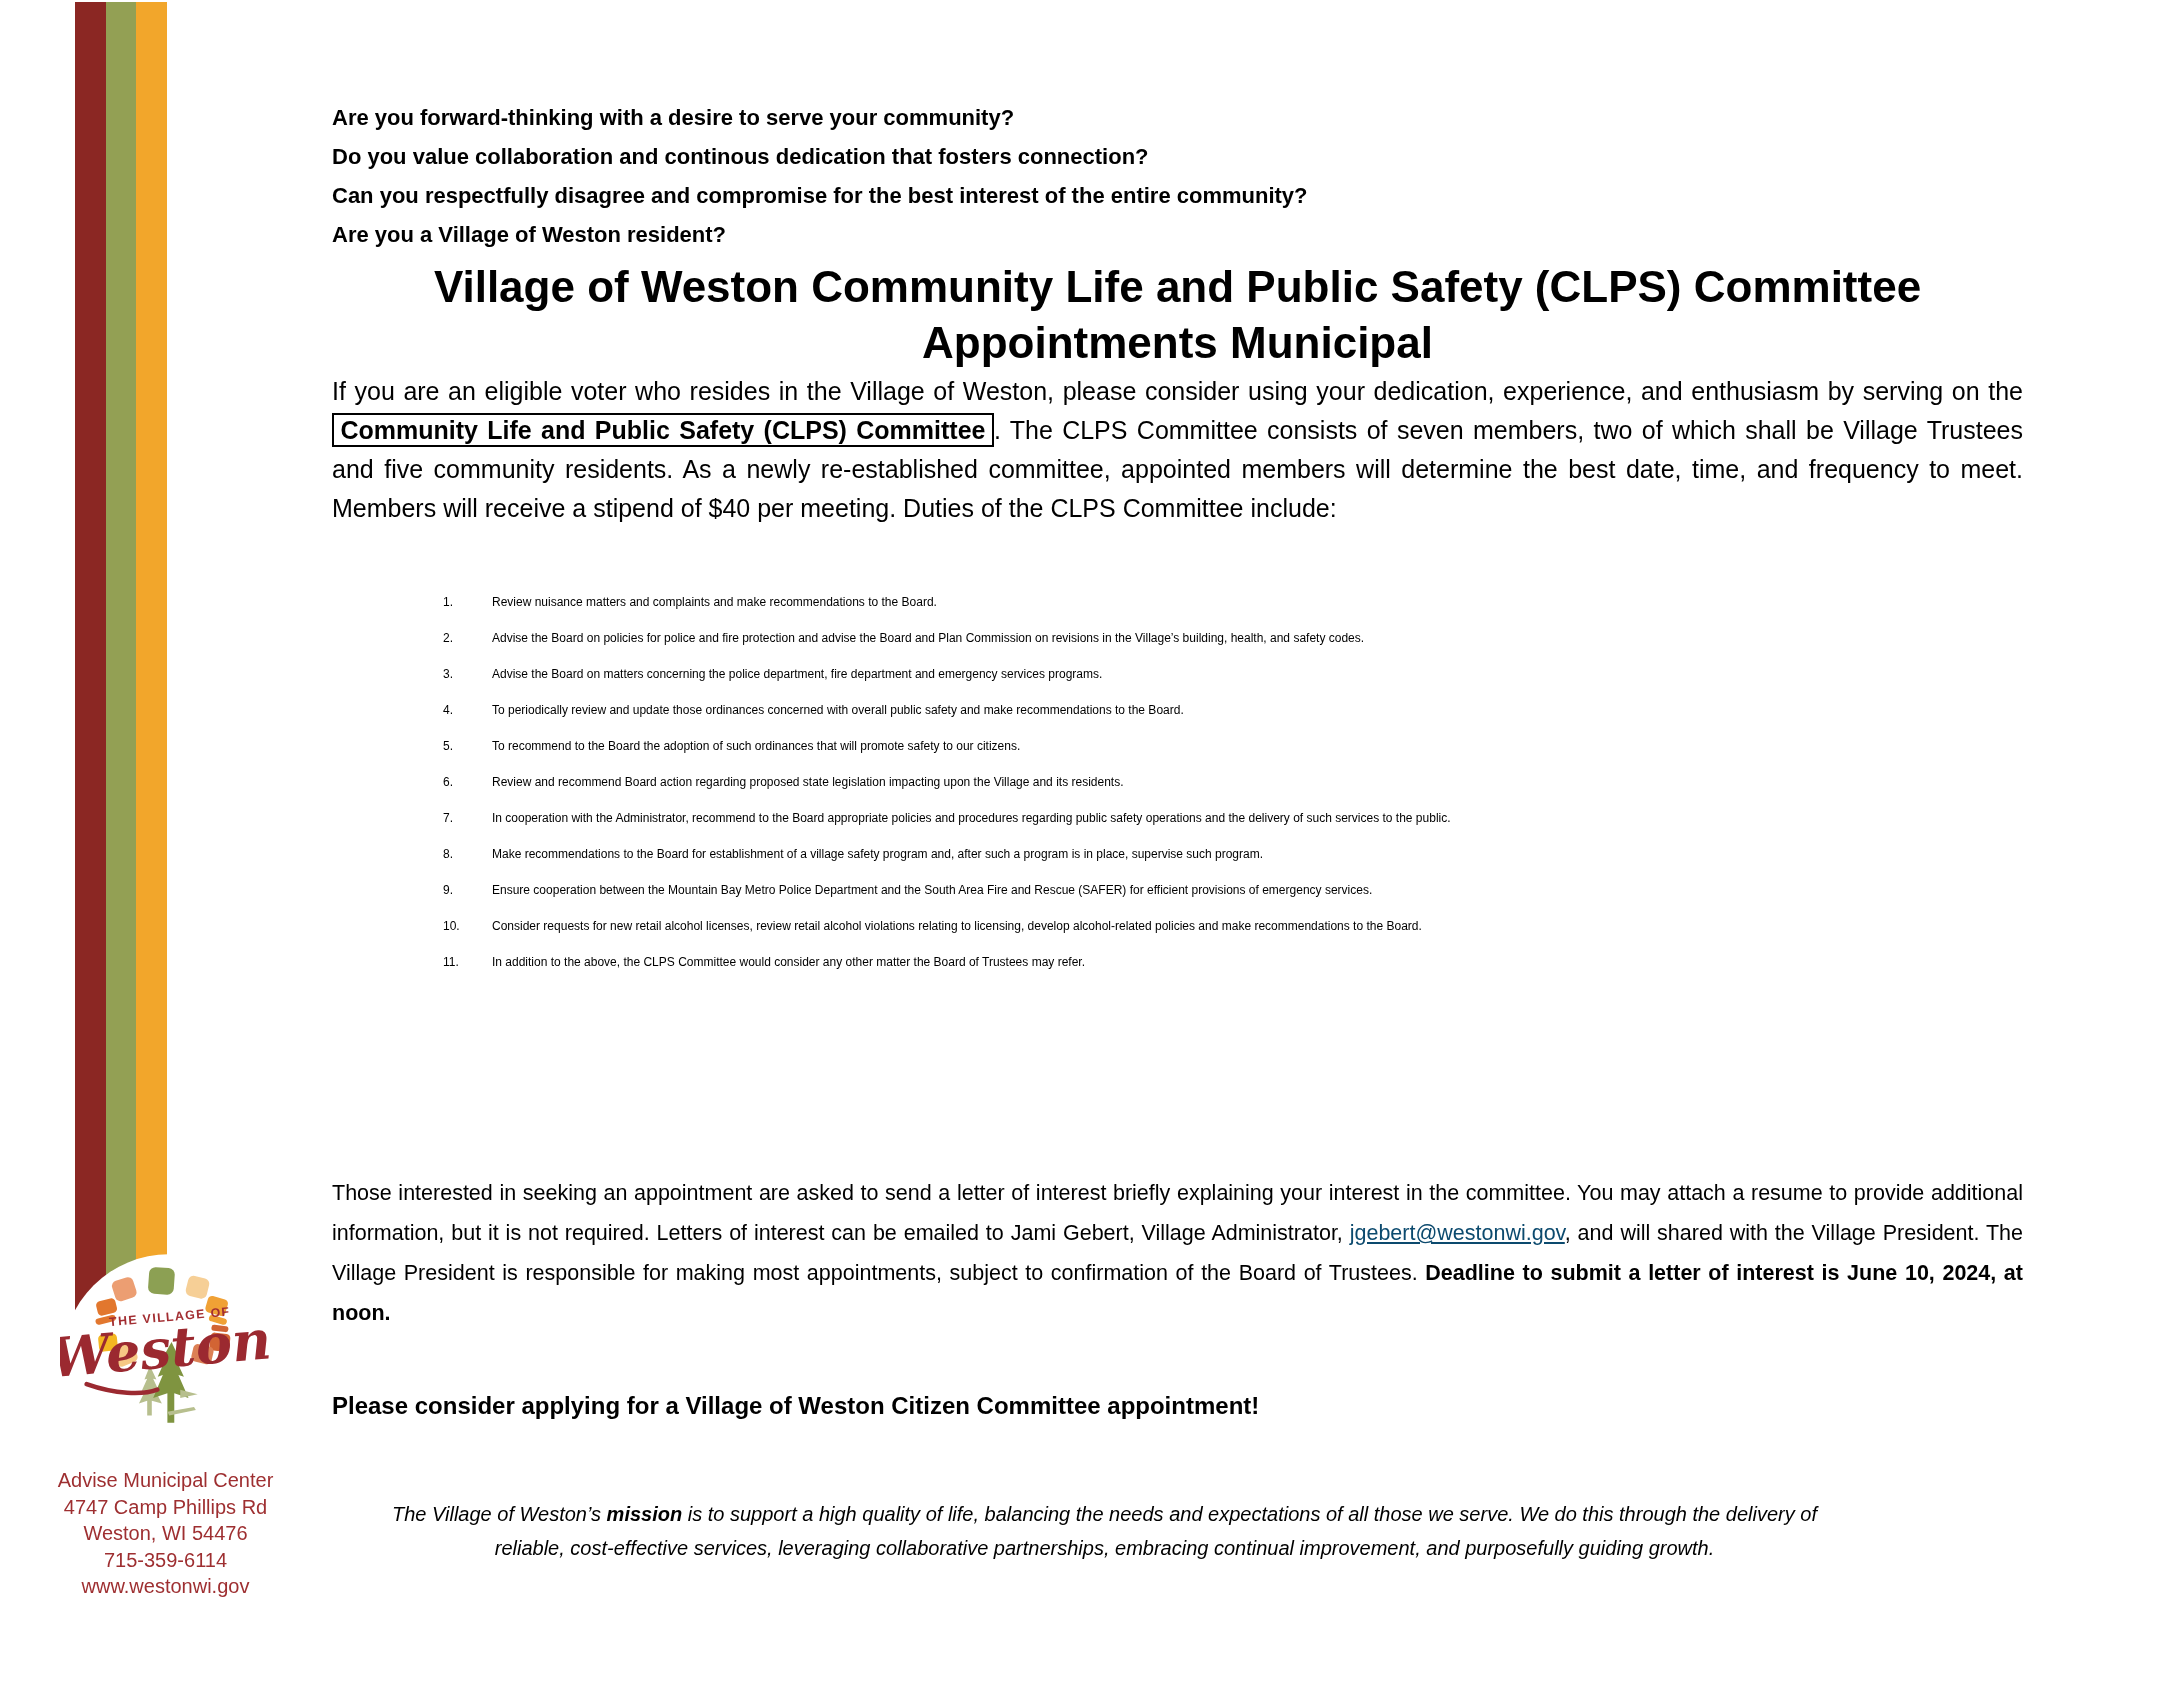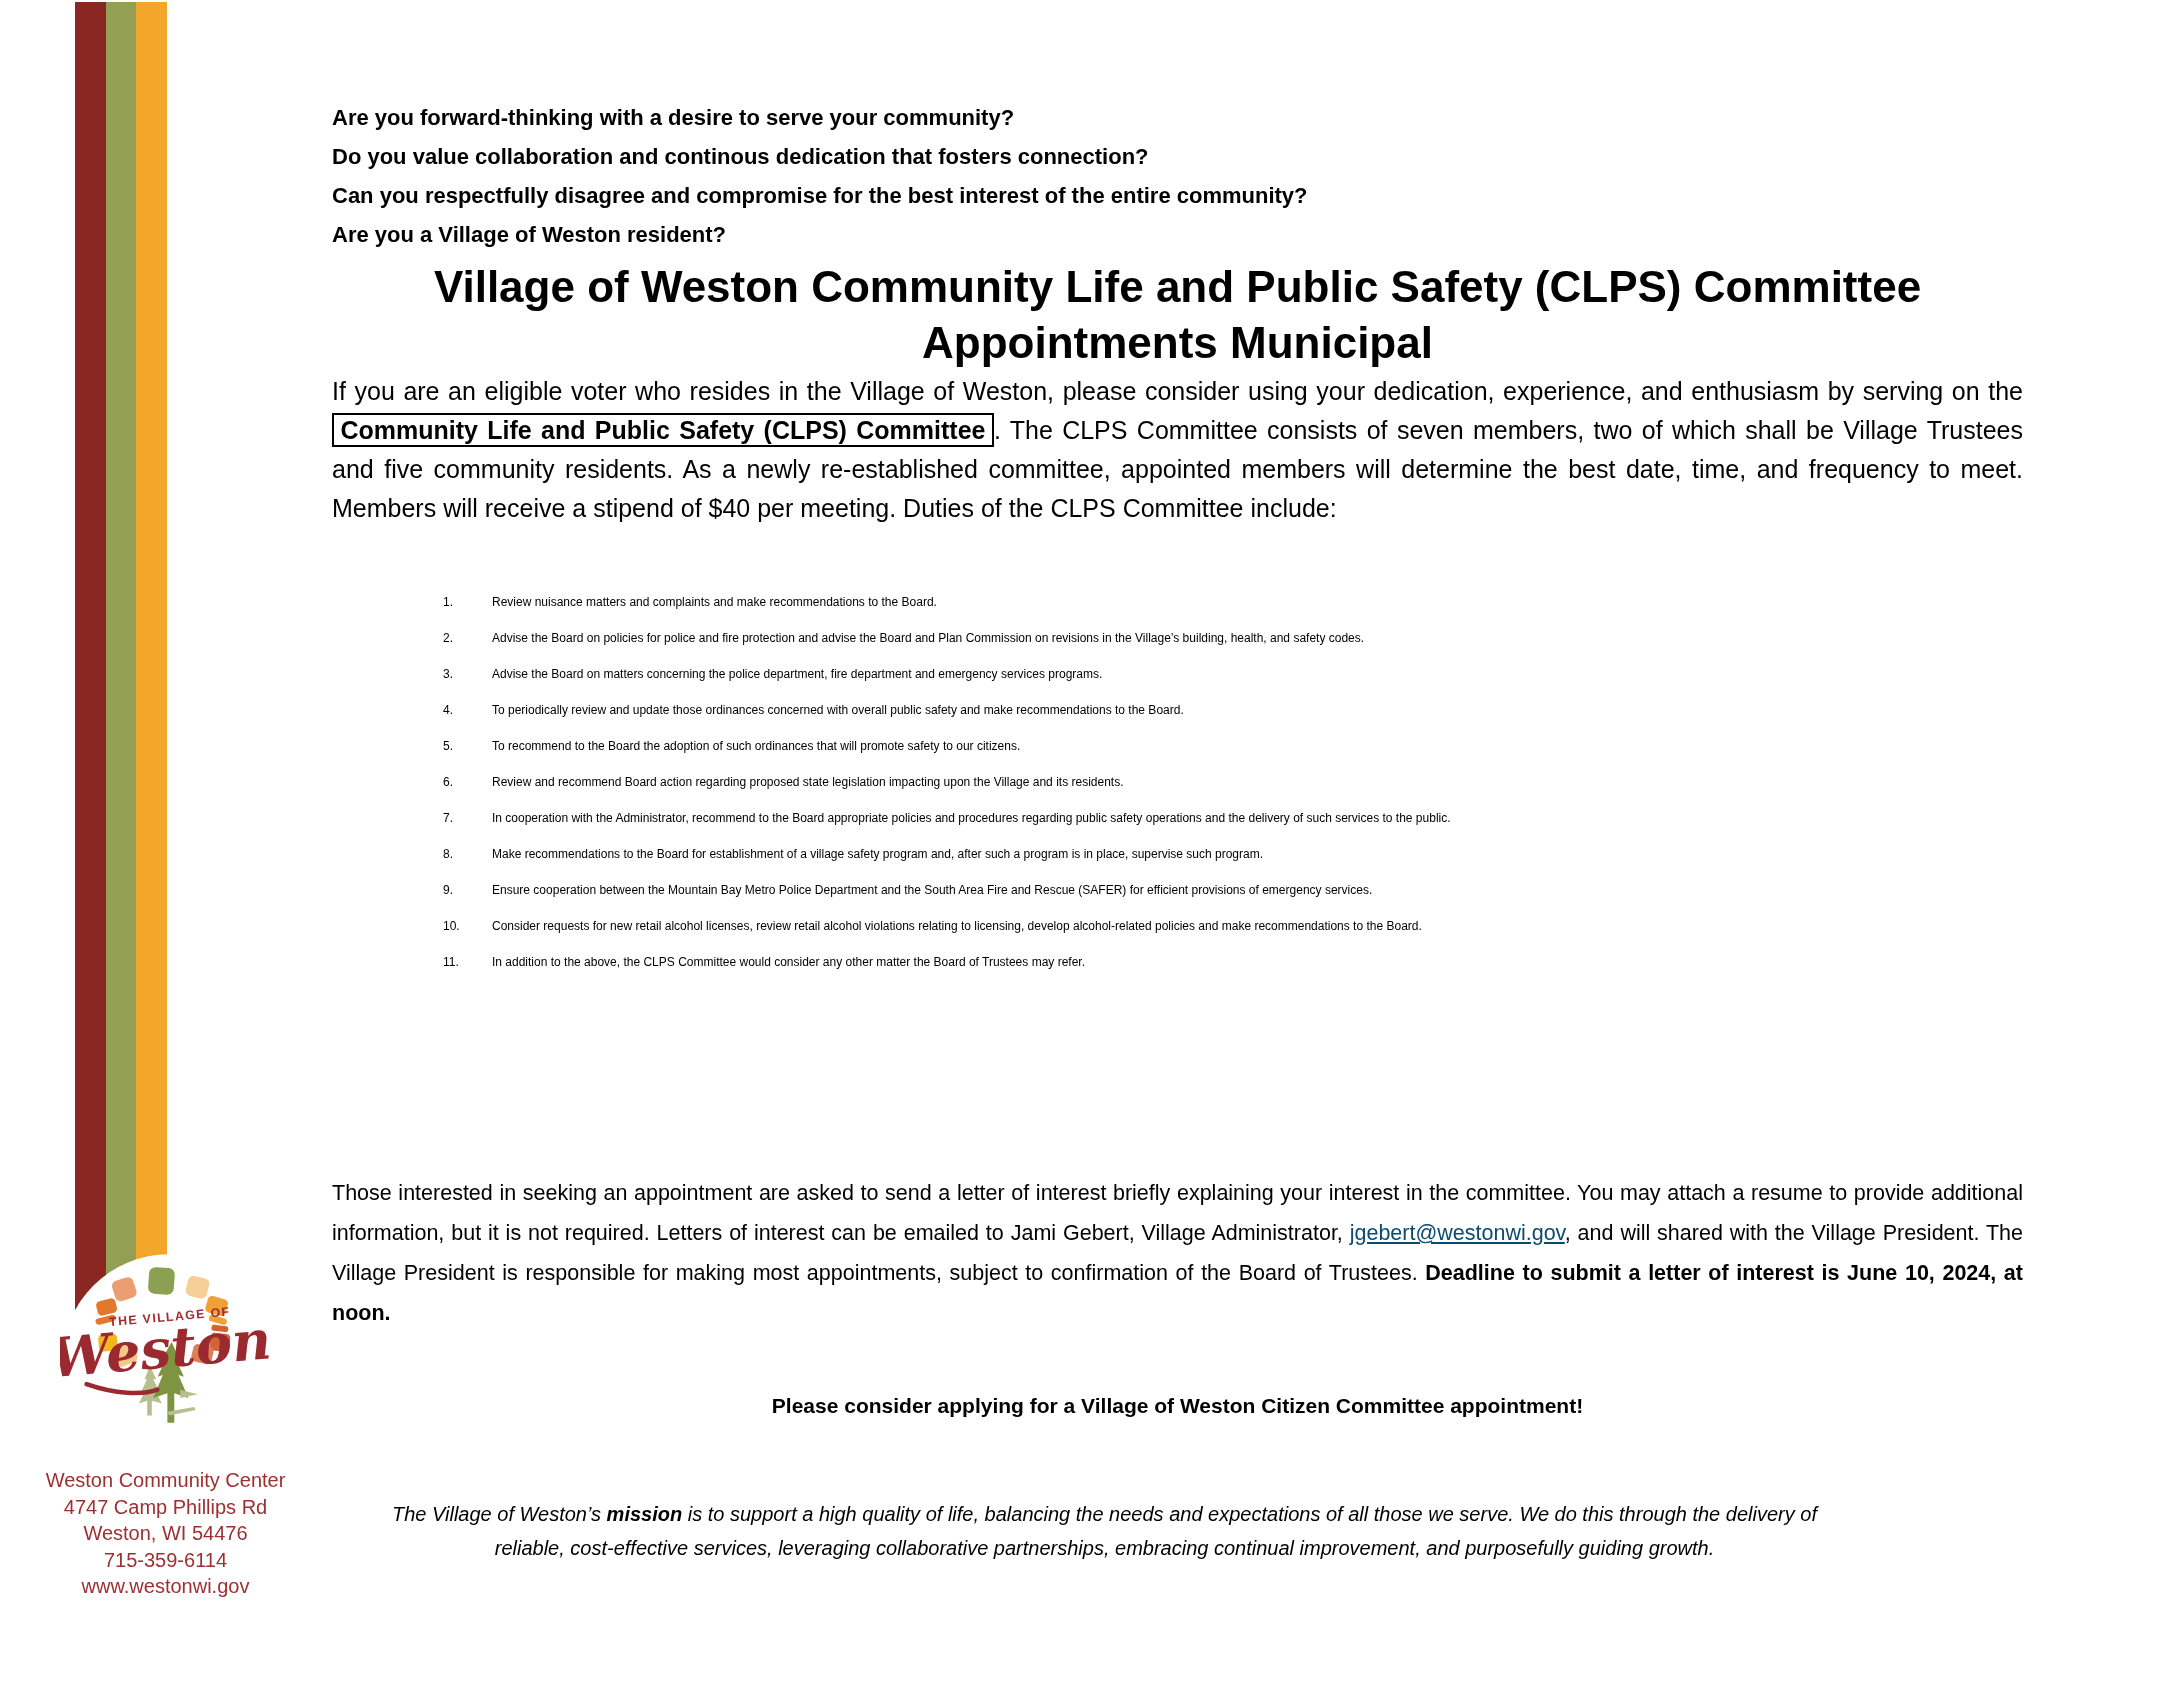--- a/index.html
+++ b/index.html
@@ -54,22 +54,22 @@
     content:counter(duty) ".";
     position:absolute;left:-49px;top:0;width:46px;text-align:left;
   }
   .closing{
     position:absolute;top:1173px;left:0;width:100%;
     font-size:21.5px;line-height:40px;text-align:justify;
   }
   .email{color:#0c4a6e;text-decoration:underline;cursor:pointer;}
   .bold{font-weight:bold;}
   .cta{
-    position:absolute;top:1393px;left:0;width:100%;text-align:center;
-    font-weight:bold;font-size:21px;line-height:26px;
+    position:absolute;top:1393px;left:0;width:100%;text-align:left;
+    font-weight:bold;font-size:24px;line-height:26px;
   }
   .mission{
     position:absolute;top:1454px;left:30px;width:1485px;text-align:center;
     font-style:italic;font-size:20px;line-height:34px;margin-top:43px;
   }
 </style>
 </head>
 <body>
 
 <div class="stripes">
@@ -104,21 +104,21 @@
       <path d="M234,348 L292,338 L296,344 L238,356 Z" fill="#b7bf8e"></path>
     </g>
 
     <text x="240" y="150" font-size="27" font-weight="bold" letter-spacing="3" fill="#a22d31" text-anchor="middle" transform="rotate(-5 240 150)" font-family="Liberation Sans, DejaVu Sans, sans-serif">THE VILLAGE OF</text>
     <text x="222" y="252" font-size="118" font-weight="bold" font-style="italic" fill="#9b2930" text-anchor="middle" transform="rotate(-5 222 252)" font-family="DejaVu Serif, Liberation Serif, serif">Weston</text>
     <path d="M58,288 C120,310 180,312 212,300" stroke="#9b2930" stroke-width="10" fill="none" stroke-linecap="round"></path>
   </svg>
 </div>
 
 <div class="address">
-  <div>Weston Community Center</div>
+  <div>Advise Municipal Center</div>
   <div>4747 Camp Phillips Rd</div>
   <div>Weston, WI 54476</div>
   <div>715-359-6114</div>
   <div>www.westonwi.gov</div>
 </div>
 
 <div class="content">
 
   <div class="questions">
     <div>Are you forward-thinking with a desire to serve your community?</div>

